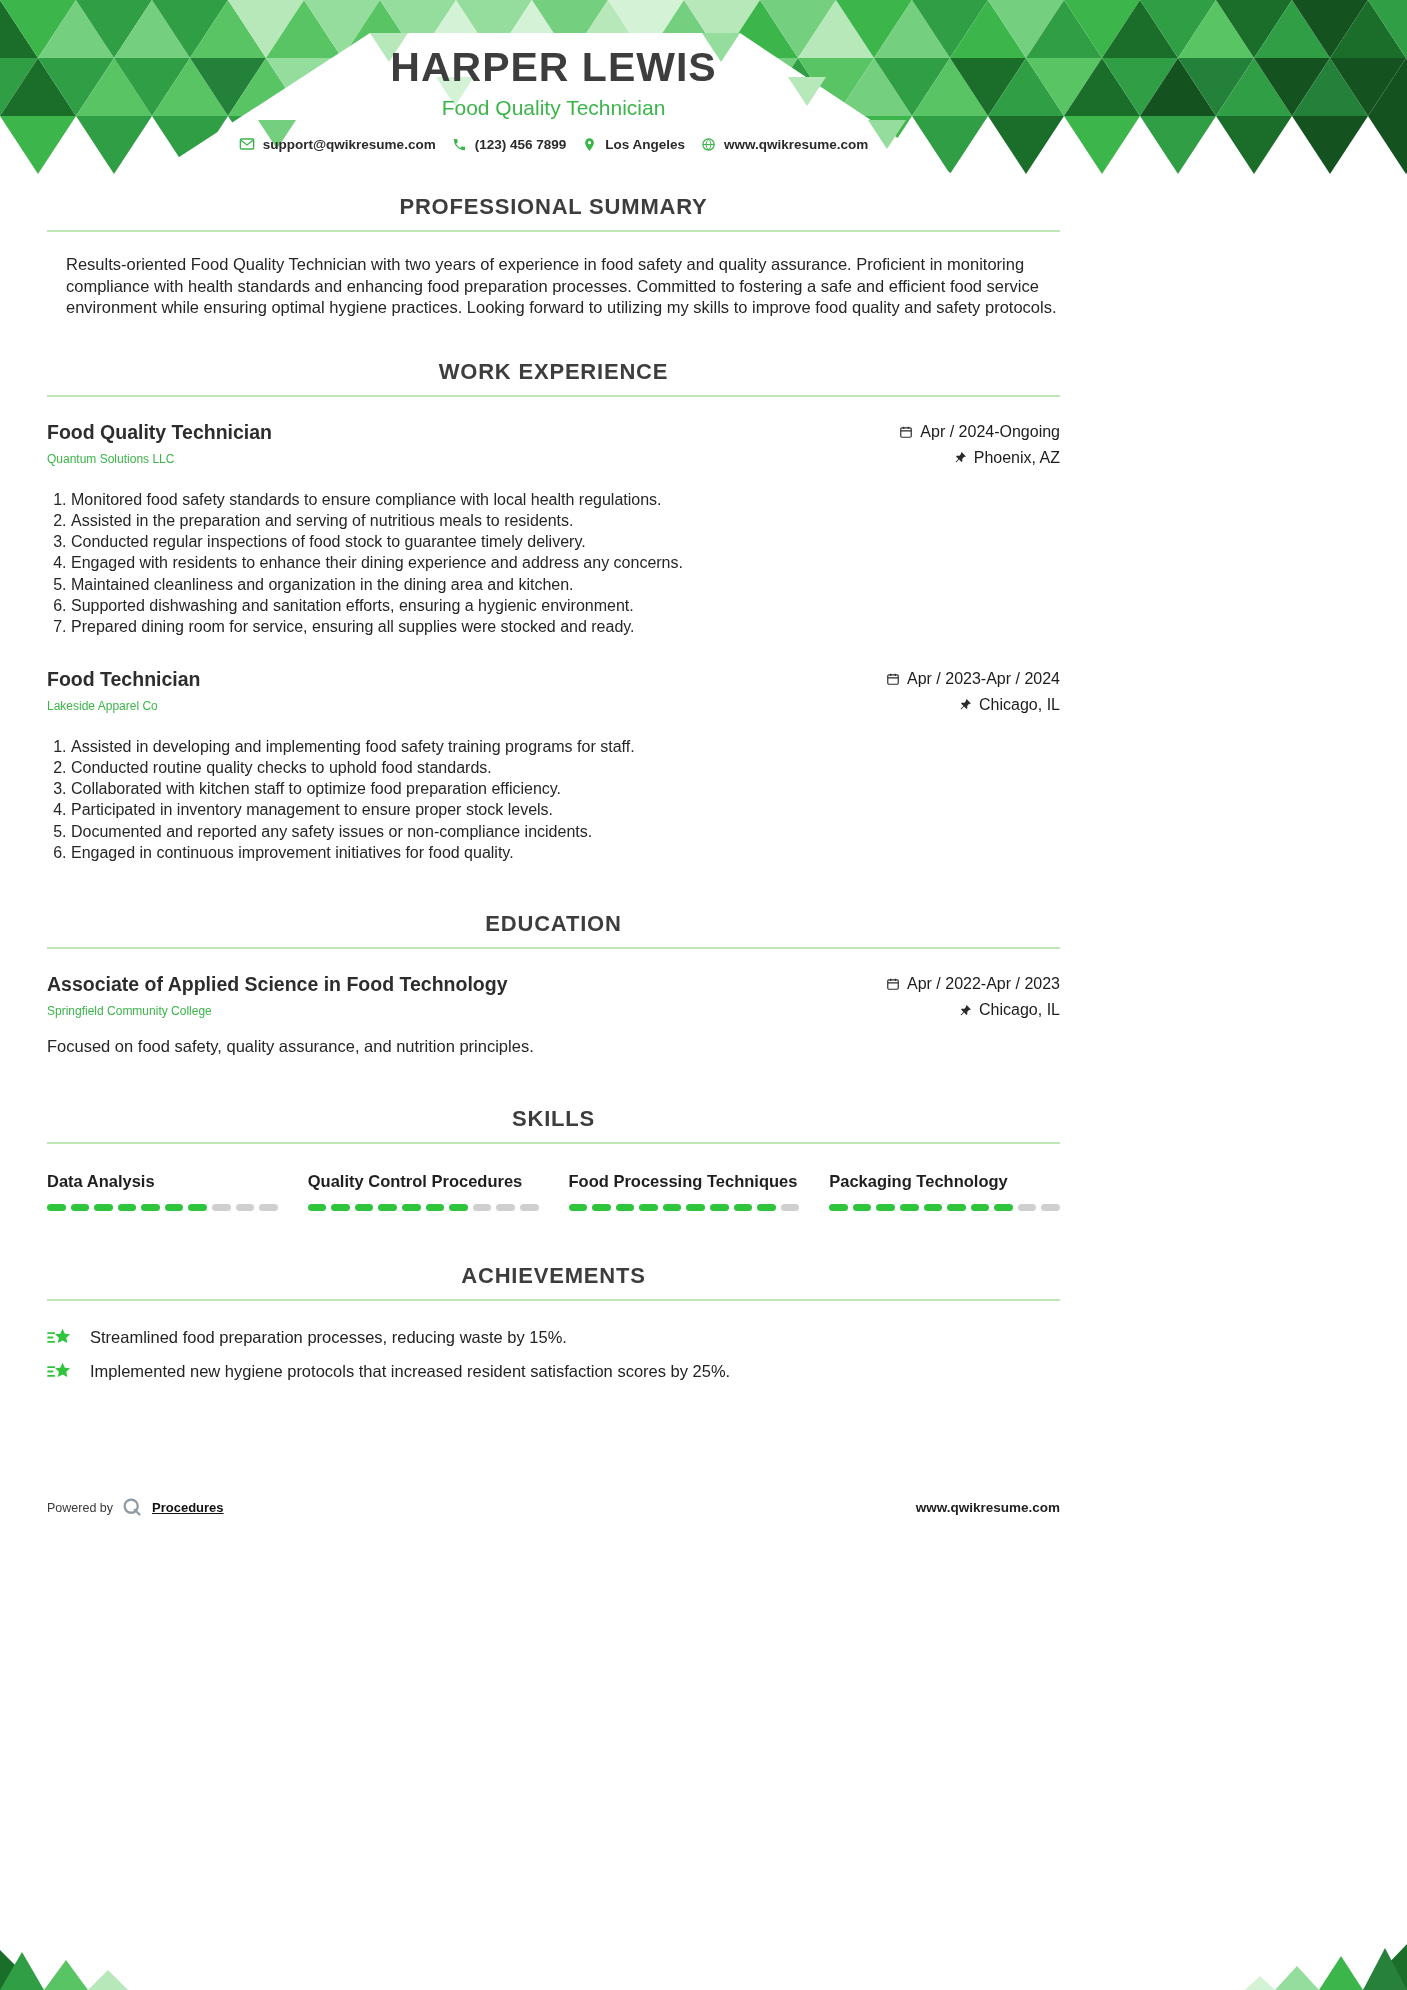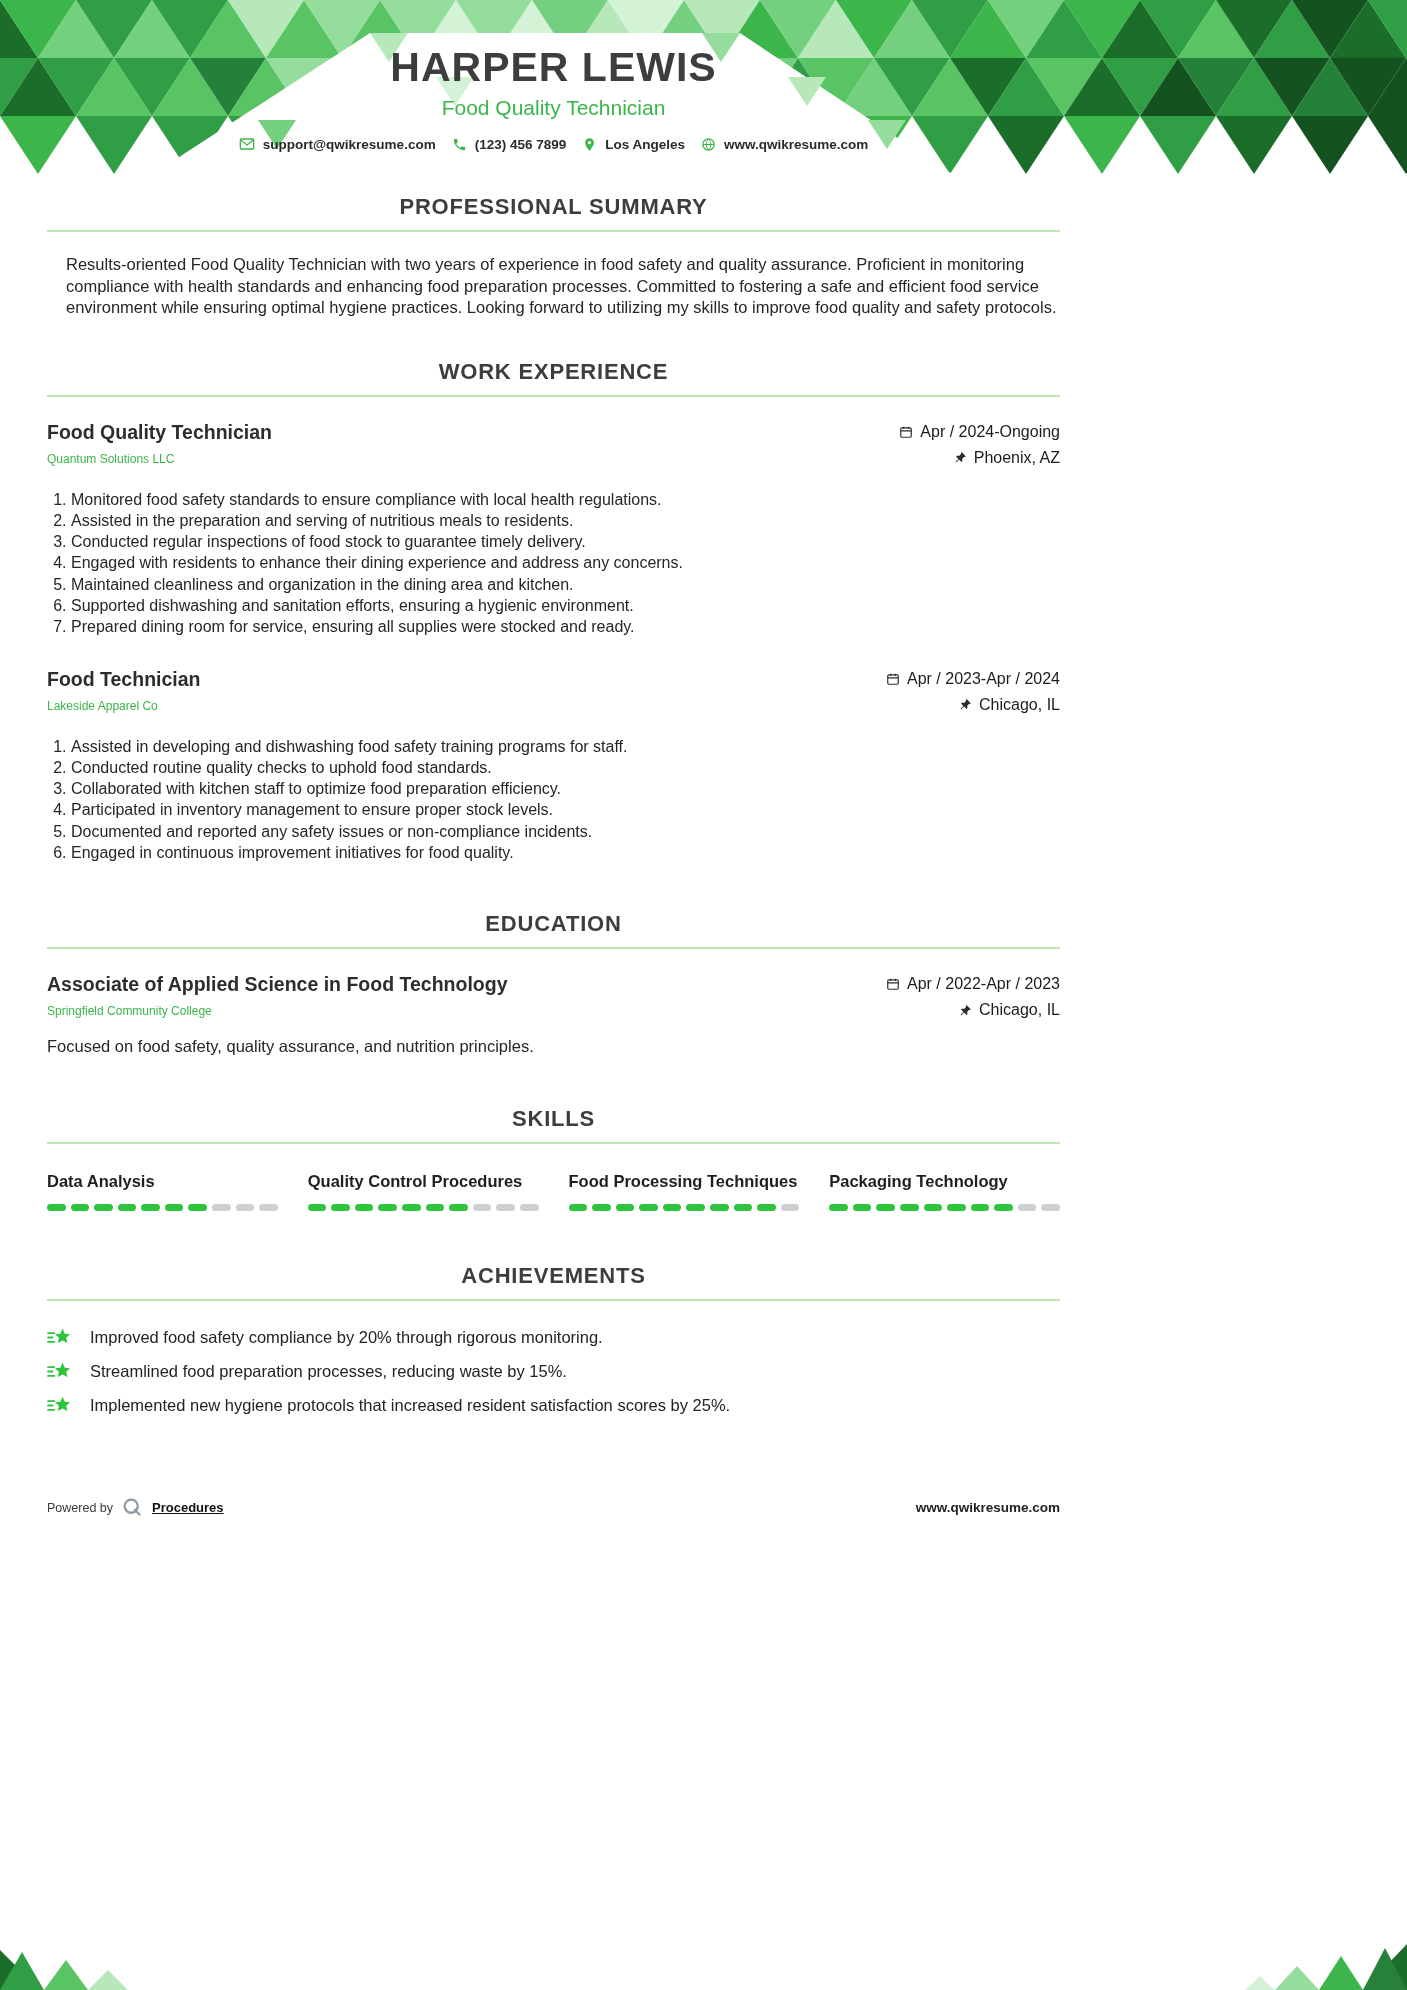--- a/index.html
+++ b/index.html
@@ -293,21 +293,21 @@
               <span class="micon">
                 <svg viewBox="0 0 24 24" width="13" height="13">
                     <path d="M14 2l8 8-2 1.2-1.2-.4-3.8 3.8.6 3.8-1.8 1.8-4.4-4.4L4 21l-1-1 5.2-5.4-4.4-4.4 1.8-1.8 3.8.6 3.8-3.8-.4-1.2z" fill="currentColor"></path>
                   </svg>
               </span>
               <span>Chicago, IL</span>
             </div>
           </div>
         </div>
         <ol class="job-bullets">
-          <li>Assisted in developing and dishwashing food safety training programs for staff.</li>
+          <li>Assisted in developing and implementing food safety training programs for staff.</li>
           <li>Conducted routine quality checks to uphold food standards.</li>
           <li>Collaborated with kitchen staff to optimize food preparation efficiency.</li>
           <li>Participated in inventory management to ensure proper stock levels.</li>
           <li>Documented and reported any safety issues or non-compliance incidents.</li>
           <li>Engaged in continuous improvement initiatives for food quality.</li>
         </ol>
       </article>
     </section>
 
     <section class="sec-edu">
@@ -418,33 +418,20 @@
           <span class="ach-icon">
             <svg viewBox="0 0 28 24" width="25" height="21">
                 <g stroke="currentColor" stroke-width="2.2" stroke-linecap="round">
                   <line x1="1" y1="7" x2="8" y2="7"></line>
                   <line x1="1" y1="12" x2="6" y2="12"></line>
                   <line x1="1" y1="17" x2="8" y2="17"></line>
                 </g>
                 <path d="M17.5 2l2.6 5.6 6 .7-4.4 4.1 1.2 5.9-5.4-3-5.4 3 1.2-5.9L8.9 8.3l6-.7z" fill="currentColor"></path>
               </svg>
           </span>
-          <span>Improved food safety compliance by 20% through rigorous monitoring.</span>
-        </div>
-        <div class="ach-item">
-          <span class="ach-icon">
-            <svg viewBox="0 0 28 24" width="25" height="21">
-                <g stroke="currentColor" stroke-width="2.2" stroke-linecap="round">
-                  <line x1="1" y1="7" x2="8" y2="7"></line>
-                  <line x1="1" y1="12" x2="6" y2="12"></line>
-                  <line x1="1" y1="17" x2="8" y2="17"></line>
-                </g>
-                <path d="M17.5 2l2.6 5.6 6 .7-4.4 4.1 1.2 5.9-5.4-3-5.4 3 1.2-5.9L8.9 8.3l6-.7z" fill="currentColor"></path>
-              </svg>
-          </span>
           <span>Streamlined food preparation processes, reducing waste by 15%.</span>
         </div>
         <div class="ach-item">
           <span class="ach-icon">
             <svg viewBox="0 0 28 24" width="25" height="21">
                 <g stroke="currentColor" stroke-width="2.2" stroke-linecap="round">
                   <line x1="1" y1="7" x2="8" y2="7"></line>
                   <line x1="1" y1="12" x2="6" y2="12"></line>
                   <line x1="1" y1="17" x2="8" y2="17"></line>
                 </g>

